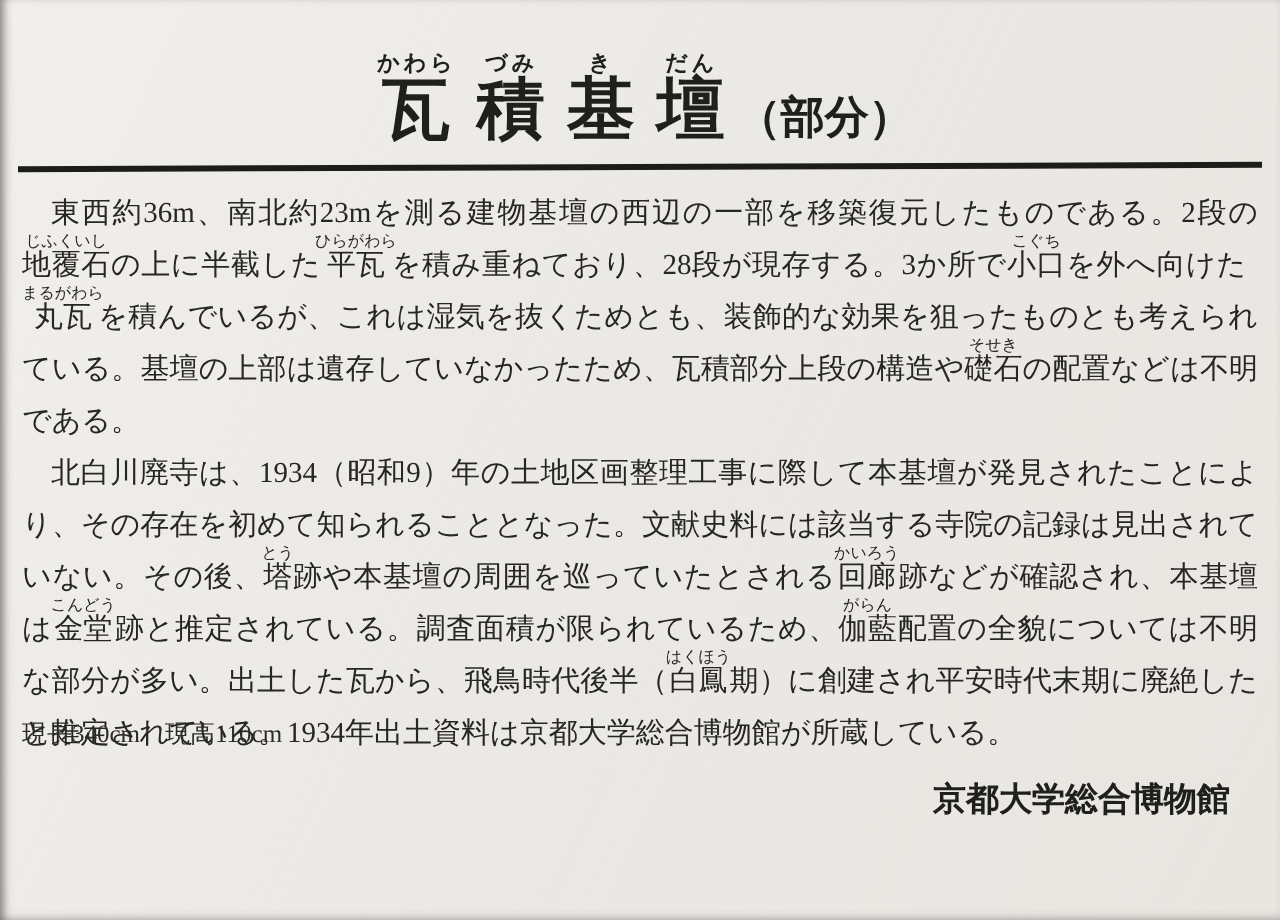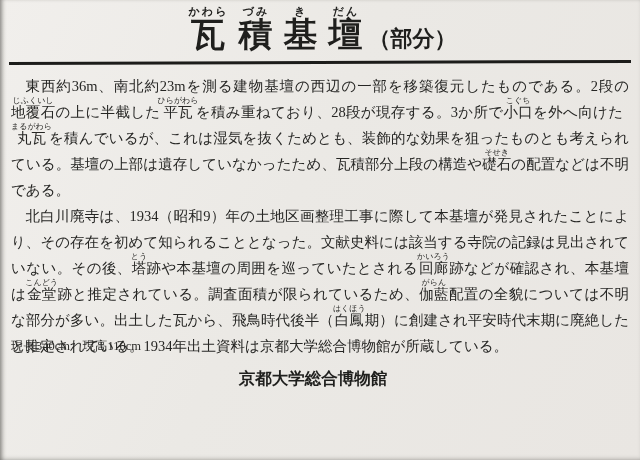--- a/index.html
+++ b/index.html
@@ -13,21 +13,21 @@
   }
   .board {
     position: relative;
     width: 640px;
     height: 460px;
     background: linear-gradient(115deg, #f1efec 0%, #ebe9e5 45%, #e9e6e2 100%);
     box-shadow: inset 4px 0 4px -2px rgba(60,58,55,.55),
                 inset 0 -3px 4px -2px rgba(60,58,55,.25);
     color: #242422;
     box-sizing: border-box;
-    padding-top: 4px;
+    padding-top: 24px;
   }
   ruby { ruby-align: center; }
   rt   { line-height: 1; font-weight: bold; }
 
   
   .title {
     margin: 2px 0 0;
     text-align: center;
     font-size: 34px;
     font-weight: bold;
@@ -83,21 +83,21 @@
   .para rt { font-size: 8px; font-weight: normal; letter-spacing: 0; }
 
   .measure {
     text-align: left;
     font-size: 12.5px;
     margin: -21px 10px 0 0;
     color: #2a2a28;
     white-space: nowrap;
   }
   .credit {
-    text-align: center;
+    text-align: right;
     font-size: 16.5px;
     font-weight: bold;
     margin: 13px 14px 0 0;
     color: #1f1f1d;
   }
 </style>
 </head>
 <body>
 
 <div class="board">

